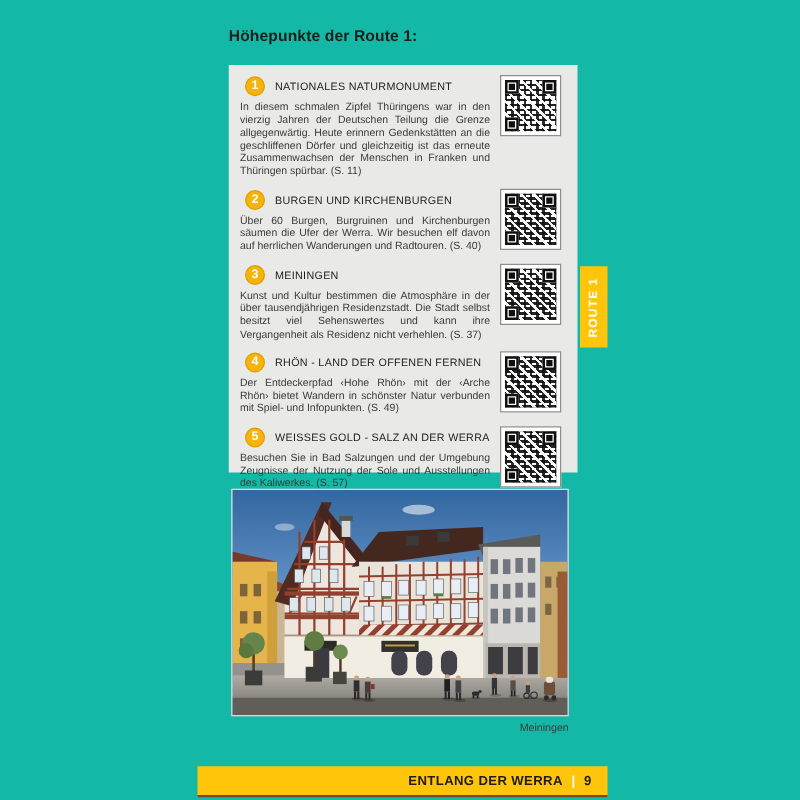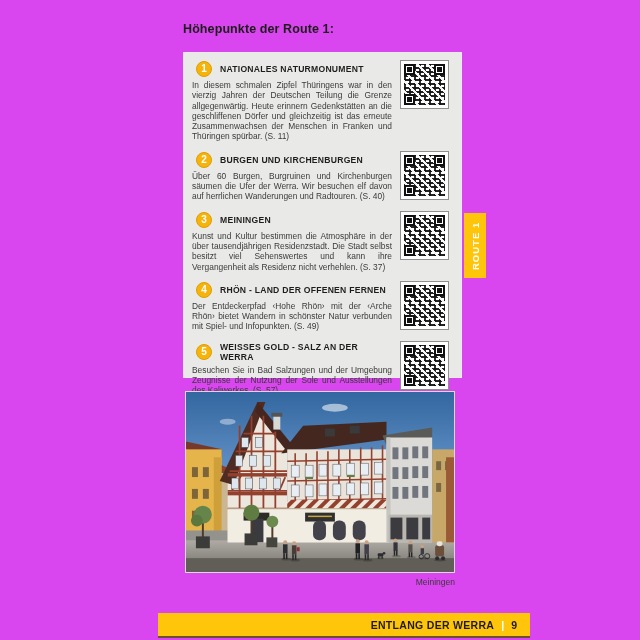--- a/index.html
+++ b/index.html
@@ -6,21 +6,21 @@
     --accent_yellow:#FFC50A;
     --badge_yellow:#F6B40A;
     --card_bg:#E9E9E7;
     --text_dark:#1D1D1B;
     --text_body:#3A3A38;
     --footer_edge:#6E4B33;
   }
   *{margin:0;padding:0;box-sizing:border-box;}
   html,body{background:#ffffff;}
   .page{
-    position:relative;width:640px;height:640px;background:#d946ef;
+    position:relative;width:640px;height:640px;background:#14b8a6;
     font-family:"Liberation Sans", sans-serif;color:var(--text_dark);
     overflow:hidden;
   }
   .page-title{
     position:absolute;left:183px;top:22px;
     font-size:12.5px;font-weight:bold;letter-spacing:.1px;color:var(--text_dark);
   }
   
   .card{
     position:absolute;left:183px;top:52px;width:279px;height:326px;
@@ -28,21 +28,21 @@
     padding:7px 13px 6px 9px;
   }
   .item{display:flex;gap:8px;margin-bottom:8px;}
   .item-main{flex:1;min-width:0;}
   .item-head{display:flex;align-items:center;gap:8px;margin:2px 0 3px 4px;}
   .badge{
     width:16px;height:16px;border-radius:50%;flex:0 0 16px;
     background:var(--badge_yellow);border:1px solid #DE9E00;
     color:#fff;font-weight:bold;font-size:10px;line-height:14px;text-align:center;
   }
-  .item-title{font-size:8.6px;font-weight:bold;letter-spacing:.25px;color:var(--text_dark);}
+  .item-title{font-size:8.6px;font-weight:normal;letter-spacing:.25px;color:var(--text_dark);}
   .item-text{
     font-size:8.4px;line-height:10.3px;color:var(--text_body);
     text-align:justify;
   }
   
   .qr-box{
     flex:0 0 49px;width:49px;height:49px;background:#fff;
     border:1px solid #8f8f8d;padding:3px;align-self:flex-start;margin-top:1px;
   }
   .qr{
@@ -68,21 +68,21 @@
     position:absolute;left:185px;top:391px;width:270px;height:182px;
     border:1px solid #d9d9d7;background:#7aa7d9;
   }
   .photo svg{display:block;width:100%;height:100%;}
   .photo-caption{
     position:absolute;left:185px;top:577px;width:270px;
     text-align:right;font-size:8.5px;color:var(--text_body);
   }
   
   .footer{
-    position:absolute;left:158px;top:613px;width:372px;height:25px;
+    position:absolute;left:158px;top:613px;width:328px;height:25px;
     background:var(--accent_yellow);
     border-bottom:2px solid var(--footer_edge);
     display:flex;align-items:center;justify-content:flex-end;
     padding-right:13px;gap:7px;
   }
   .footer-label{font-size:10.5px;font-weight:bold;letter-spacing:.3px;color:#201c14;}
   .footer-sep{font-size:10.5px;font-weight:bold;color:#fff;}
   .footer-num{font-size:10.5px;font-weight:bold;color:#201c14;}
 </style>
 </head>

